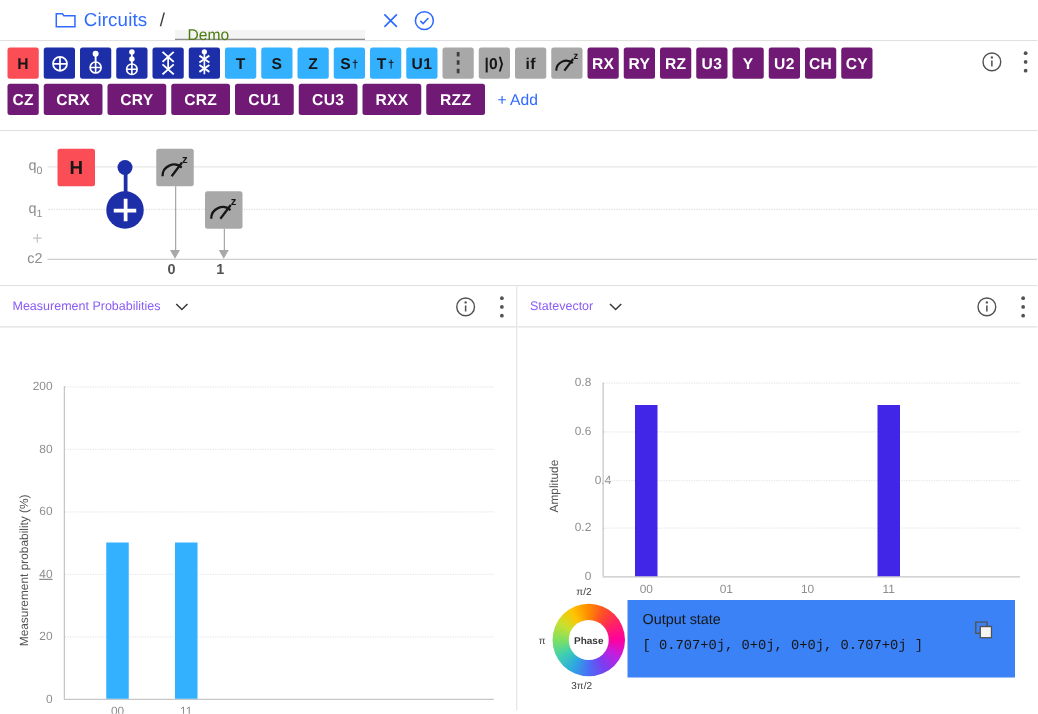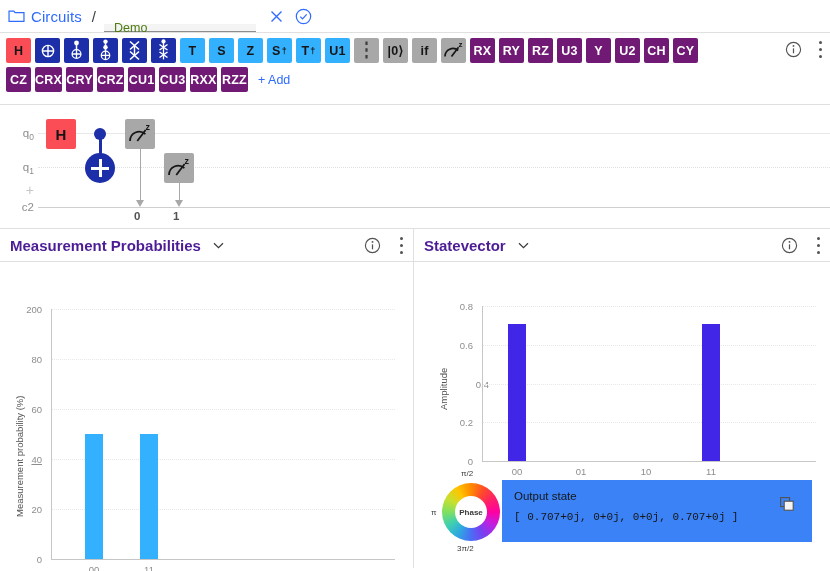--- a/index.html
+++ b/index.html
@@ -16,20 +16,21 @@
   .breadcrumb-bar {
     height: 33px;
     display: flex;
     align-items: stretch;
     border-bottom: 1px solid #e0e0e0;
     background: #fff;
   }
   .crumb-left {
     display: flex; align-items: center; gap: 6px;
     padding: 0 6px 0 8px;
+    margin-left: 36px;
   }
   .folder-icon { width: 17px; height: 14px; display:block; }
   .crumb-link {
     color: #2f6bff; font-size: 15px; letter-spacing: .1px;
   }
   .crumb-sep { color: #3d3d3d; font-size: 15px; margin: 0 2px 0 4px; }
   .name-field {
     flex: 0 0 152px;
     background: #f4f4f4;
     border-bottom: 1px solid #8d8d8d;
@@ -60,21 +61,21 @@
     border-radius: 2px;
     display: flex; align-items: center; justify-content: center;
     color: #fff;
     font-size: 12.5px;
     font-weight: 600;
     letter-spacing: .2px;
     user-select: none;
     flex: 0 0 auto;
     position: relative;
   }
-  .gate.wide { width: 27px; }
+  .gate.wide { width: 47px; }
   .gate.c-red     { background: #fa4d56; color:#161616; }
   .gate.c-navy    { background: #1c2fa8; }
   .gate.c-cyan    { background: #33b1ff; color:#161616; }
   .gate.c-gray    { background: #a8a8a8; color:#161616; }
   .gate.c-magenta { background: #701a75; }
   .gate sup { font-size: 9px; vertical-align: super; line-height: 0; margin-left:1px; }
   .add-btn {
     color: #2f6bff; font-size: 12.5px; margin-left: 6px; white-space: nowrap;
   }
   .palette-right {
@@ -139,21 +140,21 @@
   
   .panels { display: flex; height: 339px; }
   .panel { position: relative; background: #fff; }
   .panel.left  { width: 414px; border-right: 1px solid #e0e0e0; }
   .panel.right { width: 416px; }
   .panel-head {
     height: 33px; display: flex; align-items: center;
     padding: 0 10px 0 10px;
     border-bottom: 1px solid #e0e0e0;
   }
-  .panel-title { font-size: 15px; color: #4c1d95; font-weight: bold; }
+  .panel-title { font-size: 10px; color: #8b5cf6; }
   .chev { margin-left: 12px; width: 11px; height: 7px; }
   .panel-head-right { margin-left: auto; display: flex; align-items: center; gap: 18px; }
 
   .chart-area { position: relative; }
   .axis-title-y {
     position: absolute;
     font-size: 9.5px; color: #525252;
     transform: rotate(-90deg);
     transform-origin: left top;
     white-space: nowrap;

